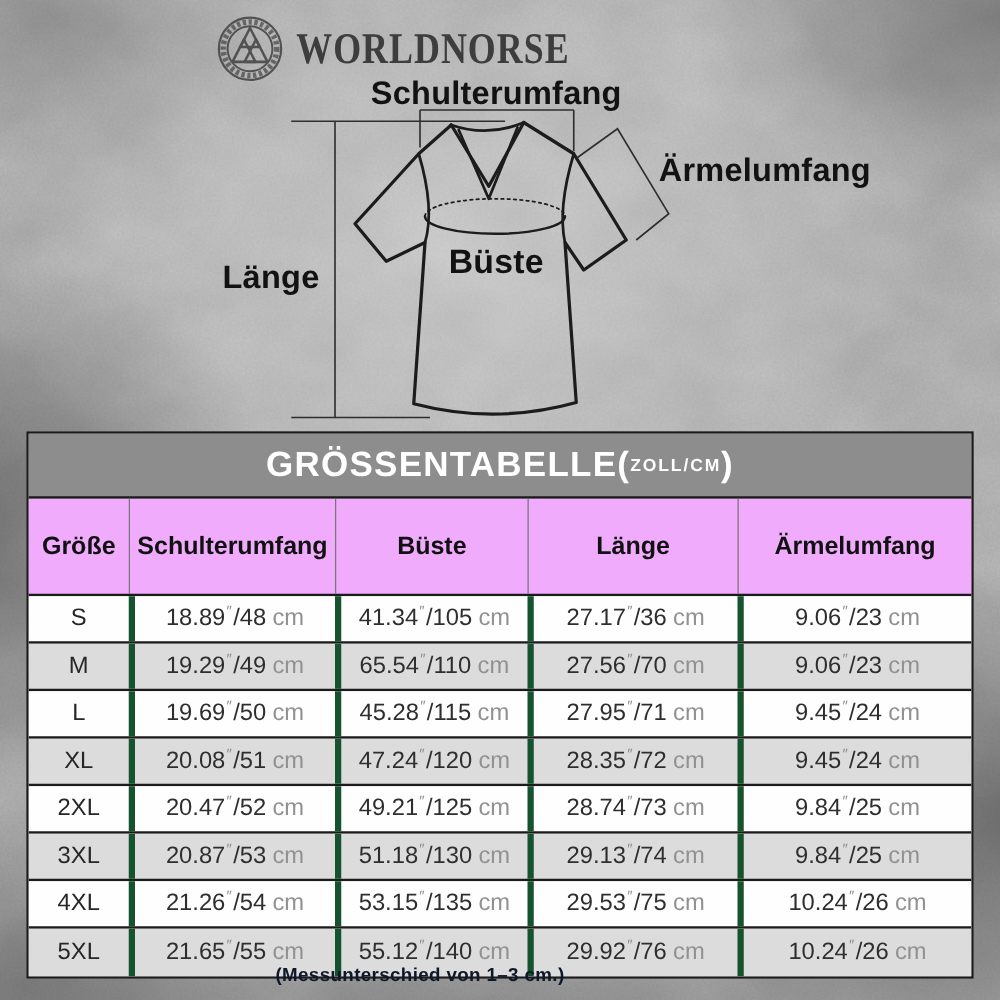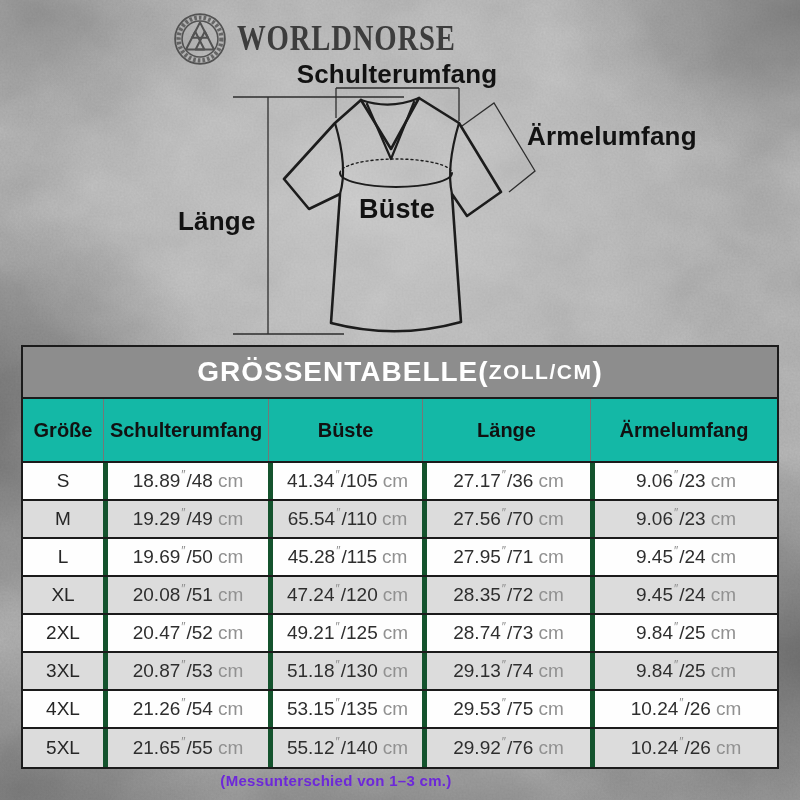--- a/index.html
+++ b/index.html
@@ -55,27 +55,27 @@
     border:2px solid #1b1b1b;box-sizing:border-box;
     background:#fff;
   }
   .tbl-title{
     height:52px;background:#8d8d8d;color:#fff;
     display:flex;align-items:center;justify-content:center;
     border-bottom:2px solid #1b1b1b;box-sizing:border-box;
     font-weight:bold;letter-spacing:1px;white-space:nowrap;
   }
   .tbl-title .big{font-size:28px;}
-  .tbl-title .small{font-size:21px;letter-spacing:1.5px;}
+  .tbl-title .small{font-size:14px;letter-spacing:1.5px;}
   .grid{
     display:grid;
     grid-template-columns:80px 165px 154px 168px auto;
   }
   .thead{
-    height:64px;background:#14b8a6;
+    height:78px;background:#f0abfc;
     border-bottom:2px solid #1b1b1b;box-sizing:border-box;
   }
   .thead .cell{
     font-weight:bold;font-size:20px;color:#111;
     display:flex;align-items:center;justify-content:center;
     border-left:1px solid #777;box-sizing:border-box;
   }
   .thead .cell:first-child{border-left:none;}
   .trow{height:38px;border-bottom:2px solid #1b1b1b;box-sizing:border-box;background:#fefefe;}
   .trow:last-child{border-bottom:none;}
@@ -87,21 +87,21 @@
   }
   .trow .cell:first-child{border-left:none;}
   .size-cell{font-size:20px;color:#161616;}
   .measure-cell .num{color:#2e2e2e;}
   .measure-cell .mark{color:#8e8e8e;font-size:12px;vertical-align:7px;position:relative;top:-6px;margin:0 1px 0 1px;}
   .measure-cell .unit{color:#919191;margin-left:5px;}
 
   
   .footer-note{
     position:absolute;top:772px;left:0;width:672px;text-align:center;
-    font-weight:bold;font-size:15px;color:#6d28d9;letter-spacing:.3px;
+    font-weight:bold;font-size:15px;color:#0f172a;letter-spacing:.3px;
   }
 </style>
 </head>
 <body>
 
 <svg class="bg-noise" width="800" height="800" aria-hidden="true">
   <defs>
     <filter id="cloudDark" x="0" y="0" width="100%" height="100%">
       <feTurbulence type="fractalNoise" baseFrequency="0.010 0.013" numOctaves="4" seed="7" result="t"></feTurbulence>
       <feColorMatrix in="t" type="matrix" values="0 0 0 0 0.18  0 0 0 0 0.18  0 0 0 0 0.18  0.55 0 0 0 0"></feColorMatrix>

